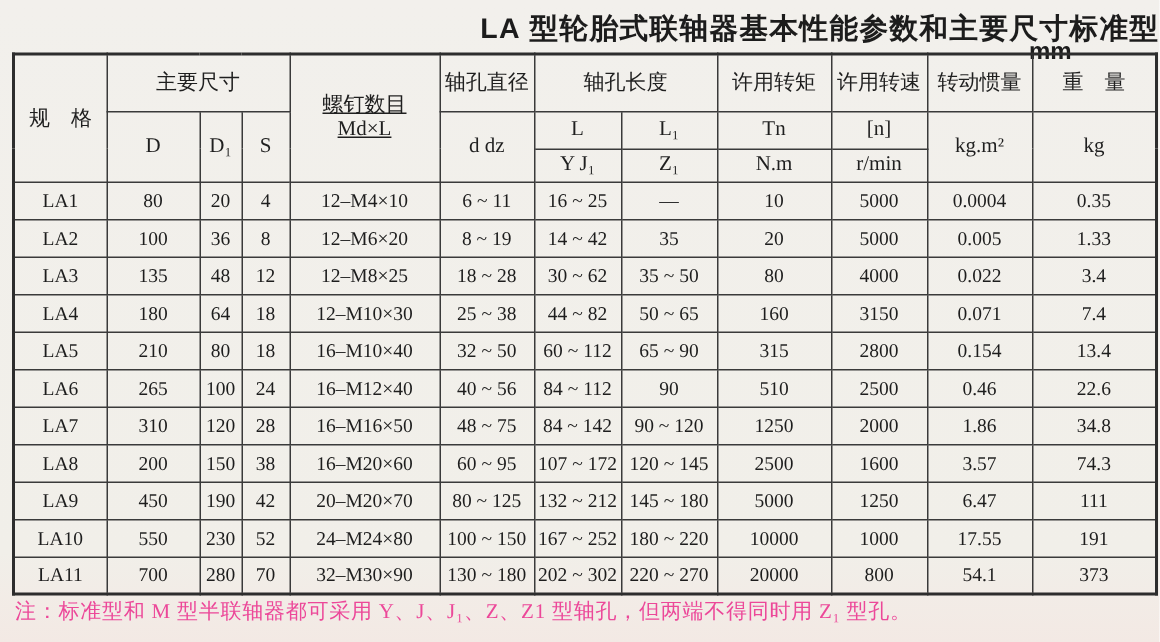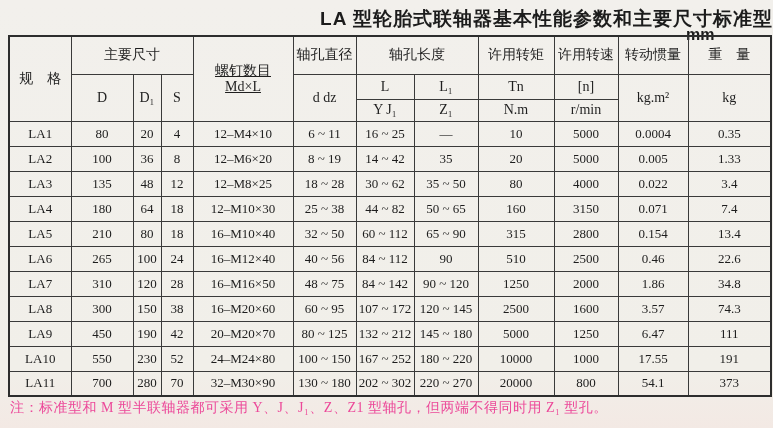--- a/index.html
+++ b/index.html
@@ -221,21 +221,21 @@
         <td>48 ~ 75</td>
         <td>84 ~ 142</td>
         <td>90 ~ 120</td>
         <td>1250</td>
         <td>2000</td>
         <td>1.86</td>
         <td>34.8</td>
       </tr>
       <tr>
         <td>LA8</td>
-        <td>300</td>
+        <td>200</td>
         <td>150</td>
         <td>38</td>
         <td>16–M20×60</td>
         <td>60 ~ 95</td>
         <td>107 ~ 172</td>
         <td>120 ~ 145</td>
         <td>2500</td>
         <td>1600</td>
         <td>3.57</td>
         <td>74.3</td>

